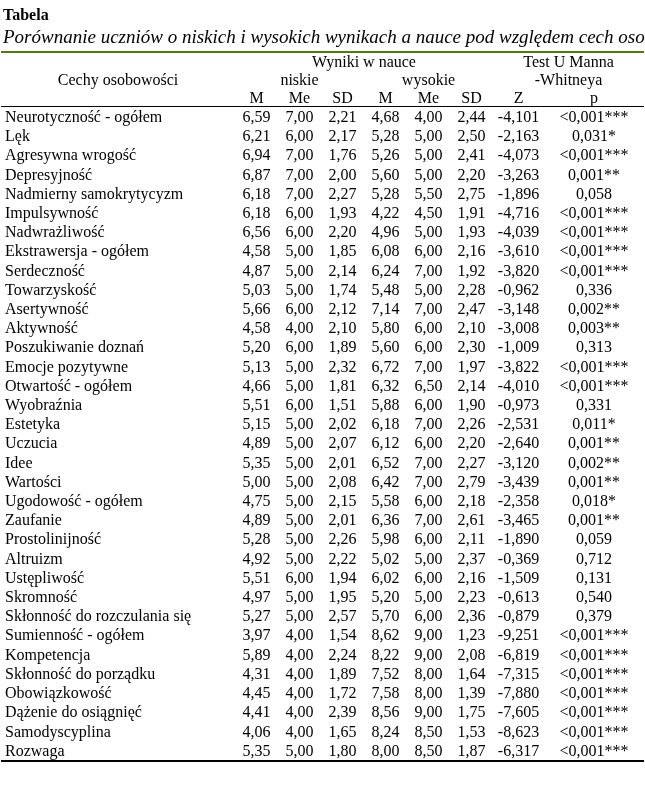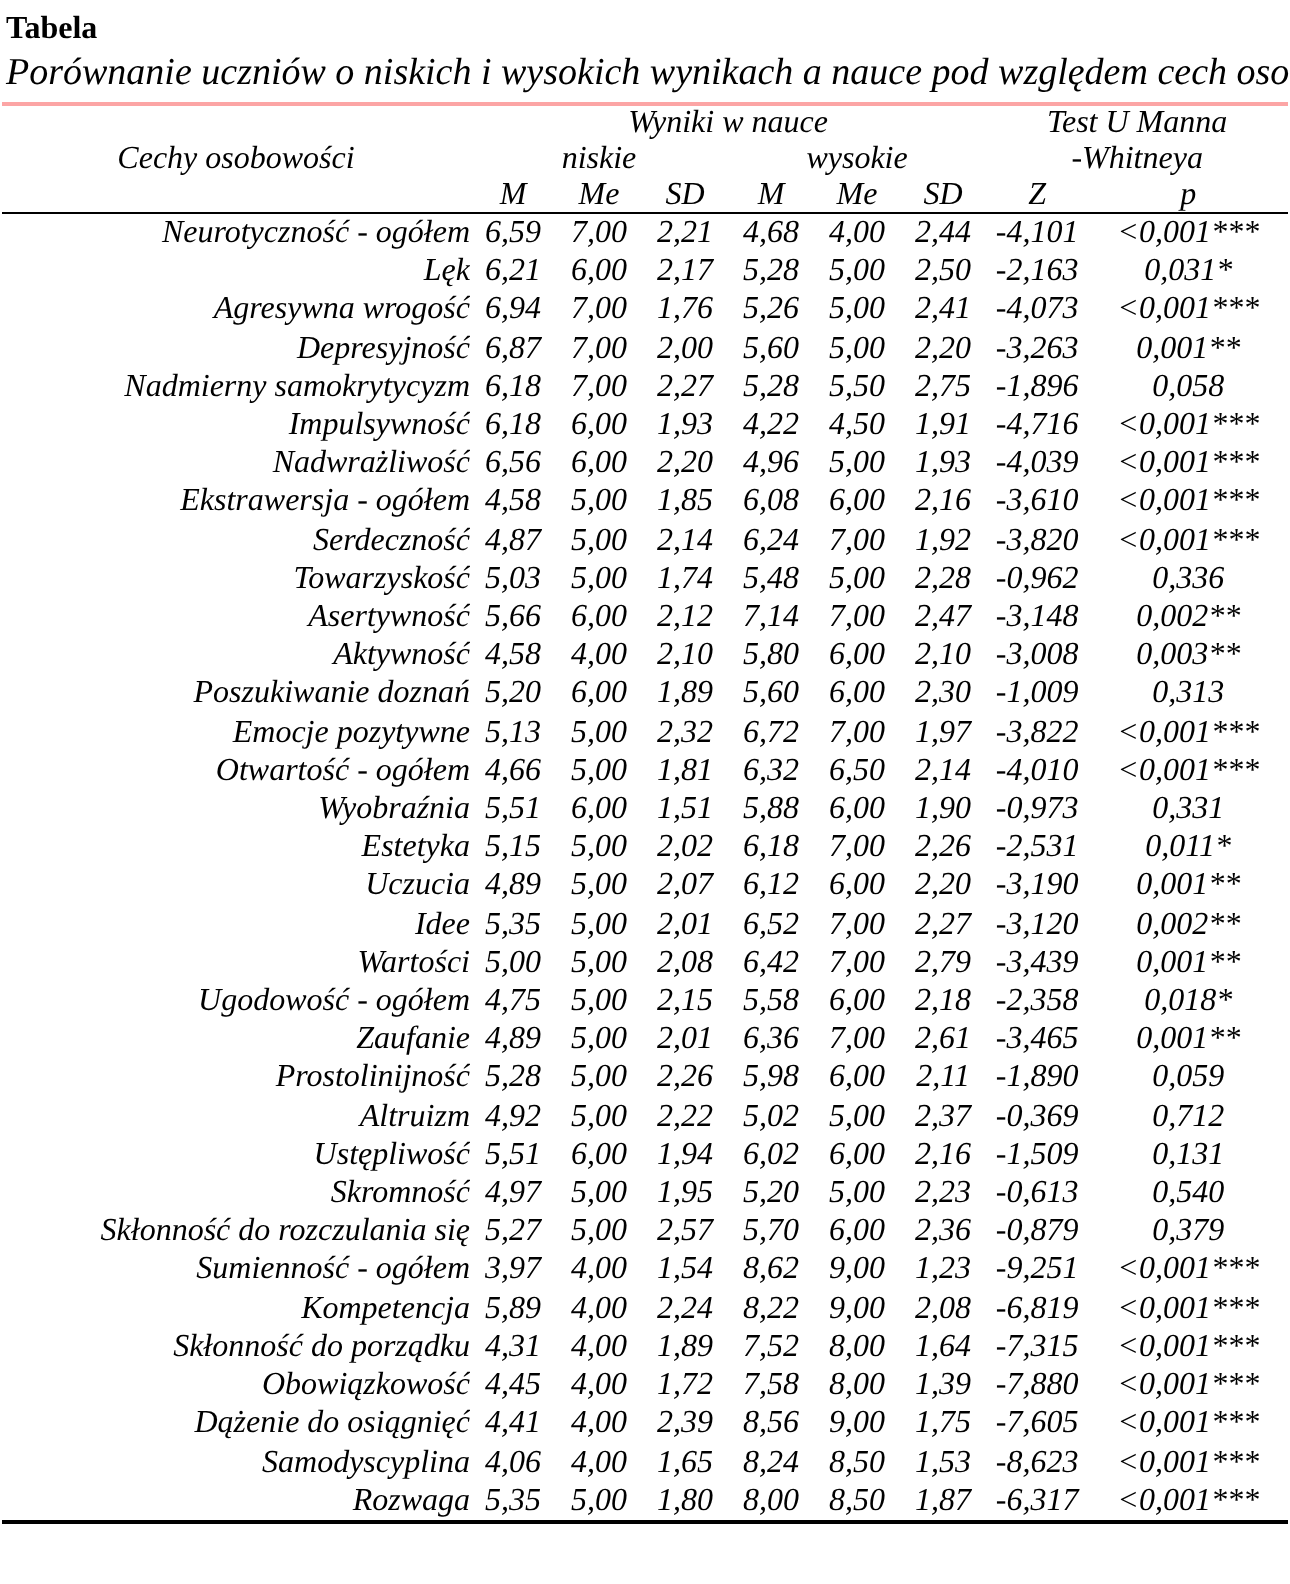--- a/index.html
+++ b/index.html
@@ -27,24 +27,23 @@
     font-size: 19px;
     font-style: italic;
     line-height: 20px;
     margin: 0 0 4px 2px;
     white-space: nowrap;
   }
   table.stats {
     width: 643px;
     border-collapse: collapse;
     table-layout: fixed;
-    border-top: 2px solid #fca5a5;
+    border-top: 2px solid #4d7c0f;
     border-bottom: 2px solid #000;
     font-size: 16px;
-    font-style: italic;
   }
   table.stats td {
     padding: 0;
     text-align: center;
     white-space: nowrap;
     overflow: hidden;
   }
   thead td {
     line-height: 18px;
     height: 18px;
@@ -52,21 +51,21 @@
   thead tr.cols td {
     line-height: 17px;
     height: 17px;
     border-bottom: 1.5px solid #000;
   }
   tbody td {
     line-height: 19.2px;
     height: 19.2px;
   }
   tbody td.trait {
-    text-align: right;
+    text-align: left;
     padding-left: 4px;
   }
   td.trait-head {
     text-align: center;
   }
 </style>
 </head>
 <body>
 
 <div class="page">
@@ -298,21 +297,21 @@
           <td>0,011*</td>
         </tr>
         <tr>
           <td class="trait">Uczucia</td>
           <td>4,89</td>
           <td>5,00</td>
           <td>2,07</td>
           <td>6,12</td>
           <td>6,00</td>
           <td>2,20</td>
-          <td>-3,190</td>
+          <td>-2,640</td>
           <td>0,001**</td>
         </tr>
         <tr>
           <td class="trait">Idee</td>
           <td>5,35</td>
           <td>5,00</td>
           <td>2,01</td>
           <td>6,52</td>
           <td>7,00</td>
           <td>2,27</td>

